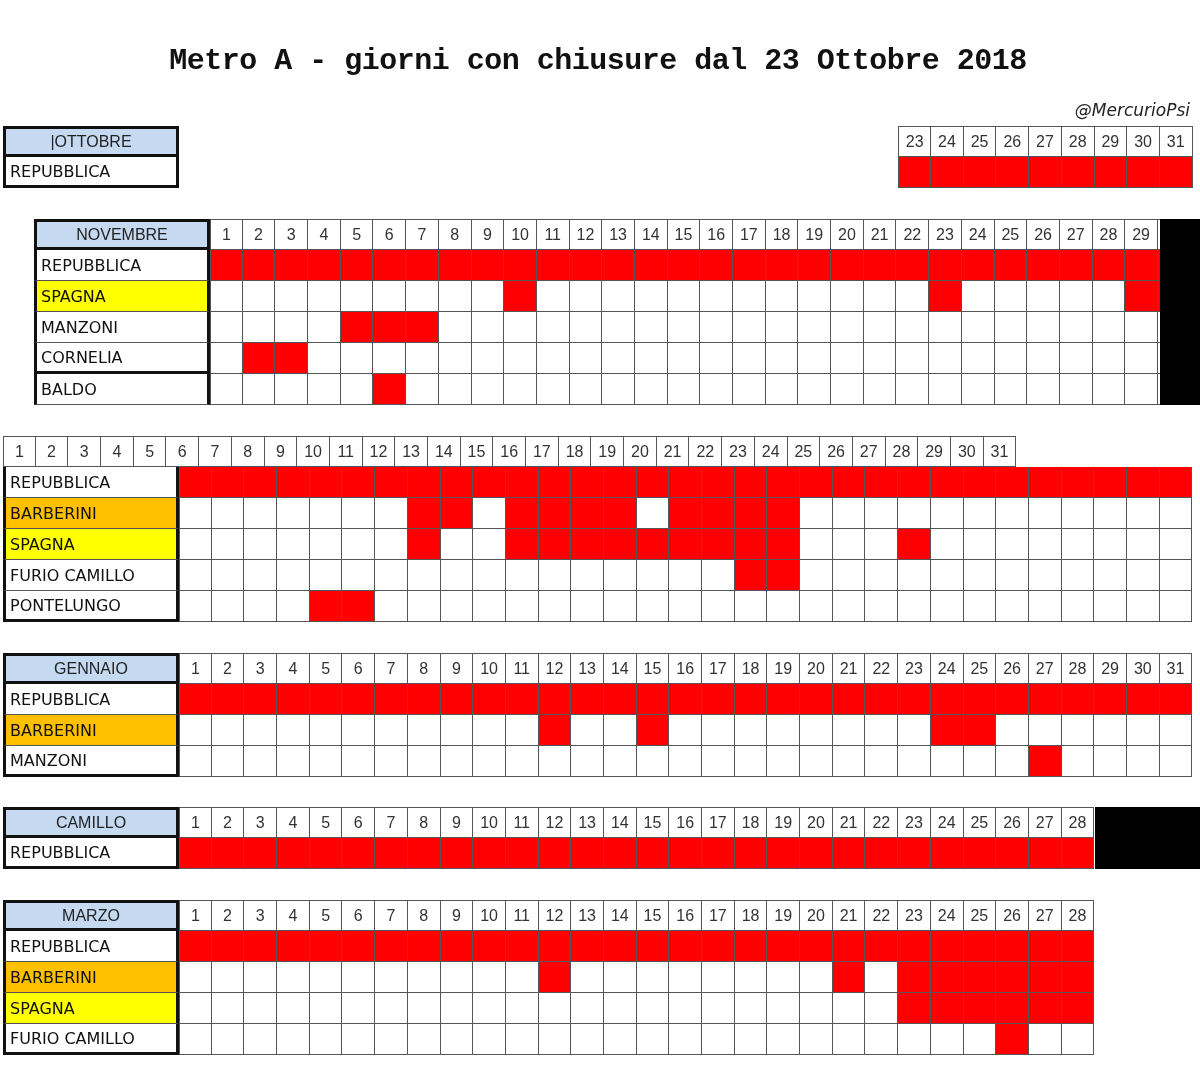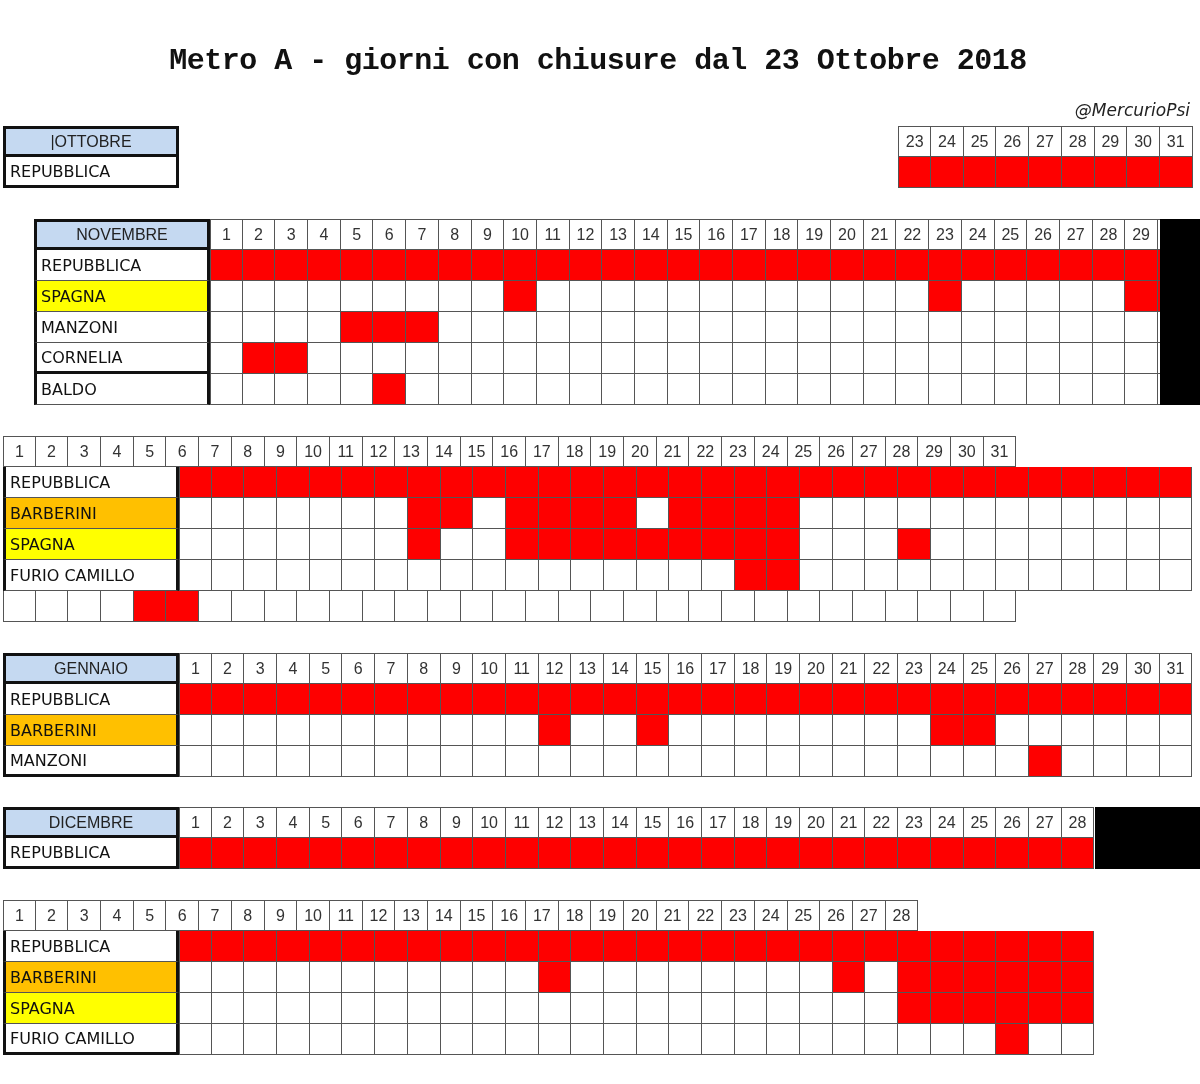--- a/index.html
+++ b/index.html
@@ -427,20 +427,21 @@
         <div class="cell"></div>
         <div class="cell"></div>
         <div class="cell"></div>
         <div class="cell"></div>
         <div class="cell"></div>
         <div class="cell"></div>
         <div class="cell"></div>
         <div class="cell"></div>
       </div>
       <div class="row">
+        <div class="label last">PONTELUNGO</div>
         <div style="width: 0px; flex-shrink: 0;"></div>
         <div class="cell first"></div>
         <div class="cell"></div>
         <div class="cell"></div>
         <div class="cell"></div>
         <div class="cell on"></div>
         <div class="cell on"></div>
         <div class="cell"></div>
         <div class="cell"></div>
         <div class="cell"></div>
@@ -605,21 +606,21 @@
         <div class="cell"></div>
         <div class="cell on"></div>
         <div class="cell"></div>
         <div class="cell"></div>
         <div class="cell"></div>
         <div class="cell"></div>
       </div>
     </div>
     <div class="section" style="top: 807px;">
       <div class="row">
-        <div class="label head">DICEMBRE</div>
+        <div class="label head">CAMILLO</div>
         <div style="width: 0px; flex-shrink: 0;"></div>
         <div class="cell num first">1</div>
         <div class="cell num">2</div>
         <div class="cell num">3</div>
         <div class="cell num">4</div>
         <div class="cell num">5</div>
         <div class="cell num">6</div>
         <div class="cell num">7</div>
         <div class="cell num">8</div>
         <div class="cell num">9</div>
@@ -671,20 +672,21 @@
         <div class="cell on"></div>
         <div class="cell on"></div>
         <div class="cell on"></div>
         <div class="cell on"></div>
         <div class="cell on"></div>
         <div class="cell on"></div>
       </div>
     </div>
     <div class="section" style="top: 900px;">
       <div class="row">
+        <div class="label head">MARZO</div>
         <div style="width: 0px; flex-shrink: 0;"></div>
         <div class="cell num first">1</div>
         <div class="cell num">2</div>
         <div class="cell num">3</div>
         <div class="cell num">4</div>
         <div class="cell num">5</div>
         <div class="cell num">6</div>
         <div class="cell num">7</div>
         <div class="cell num">8</div>
         <div class="cell num">9</div>

